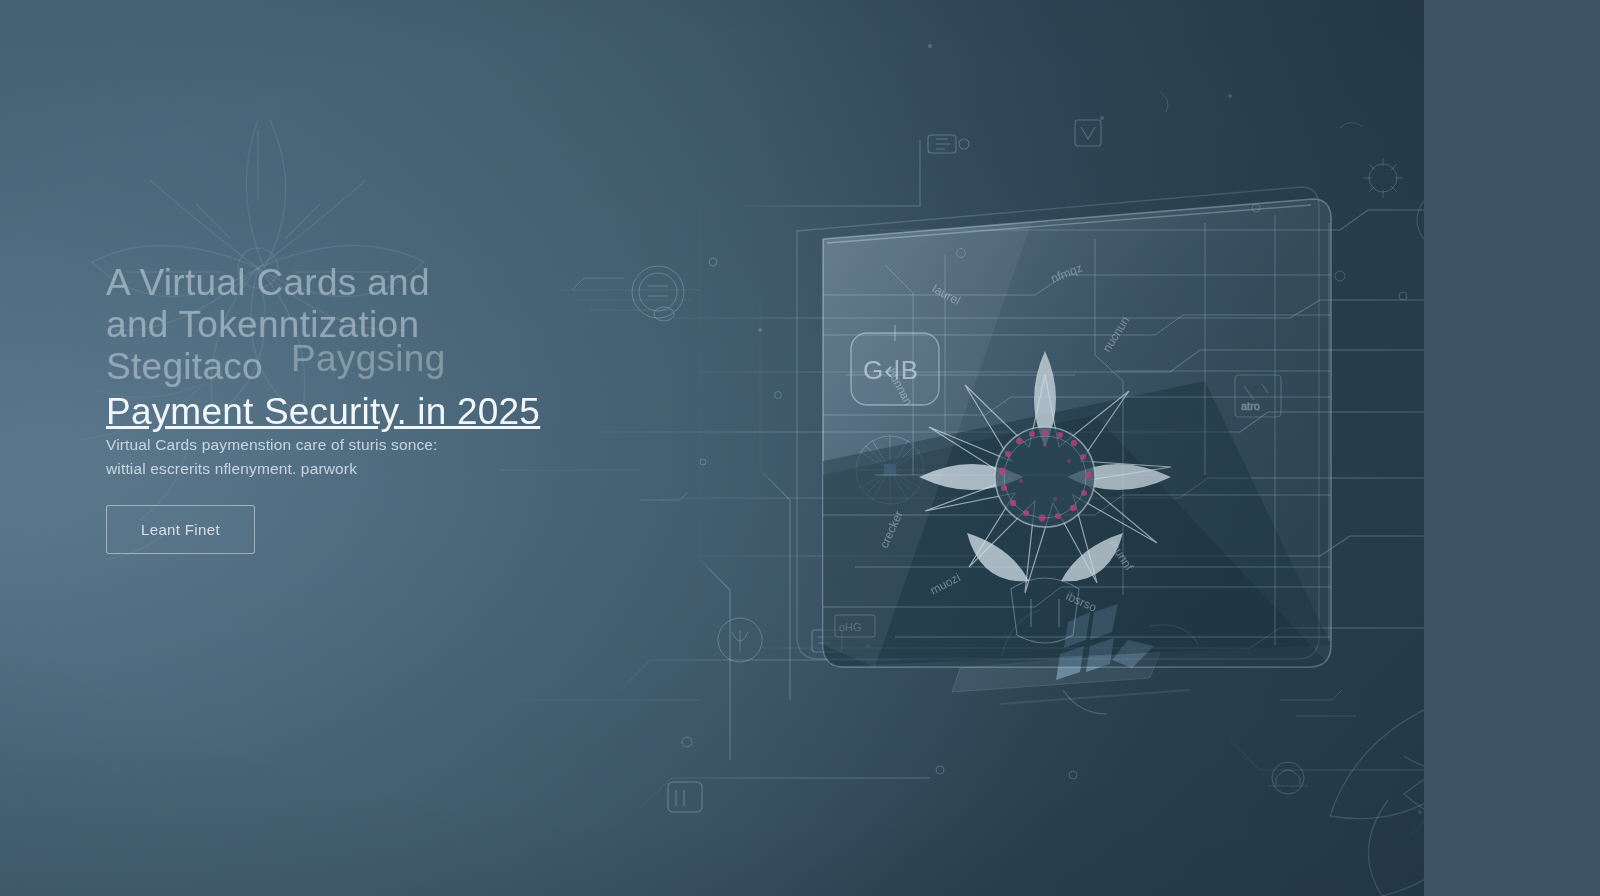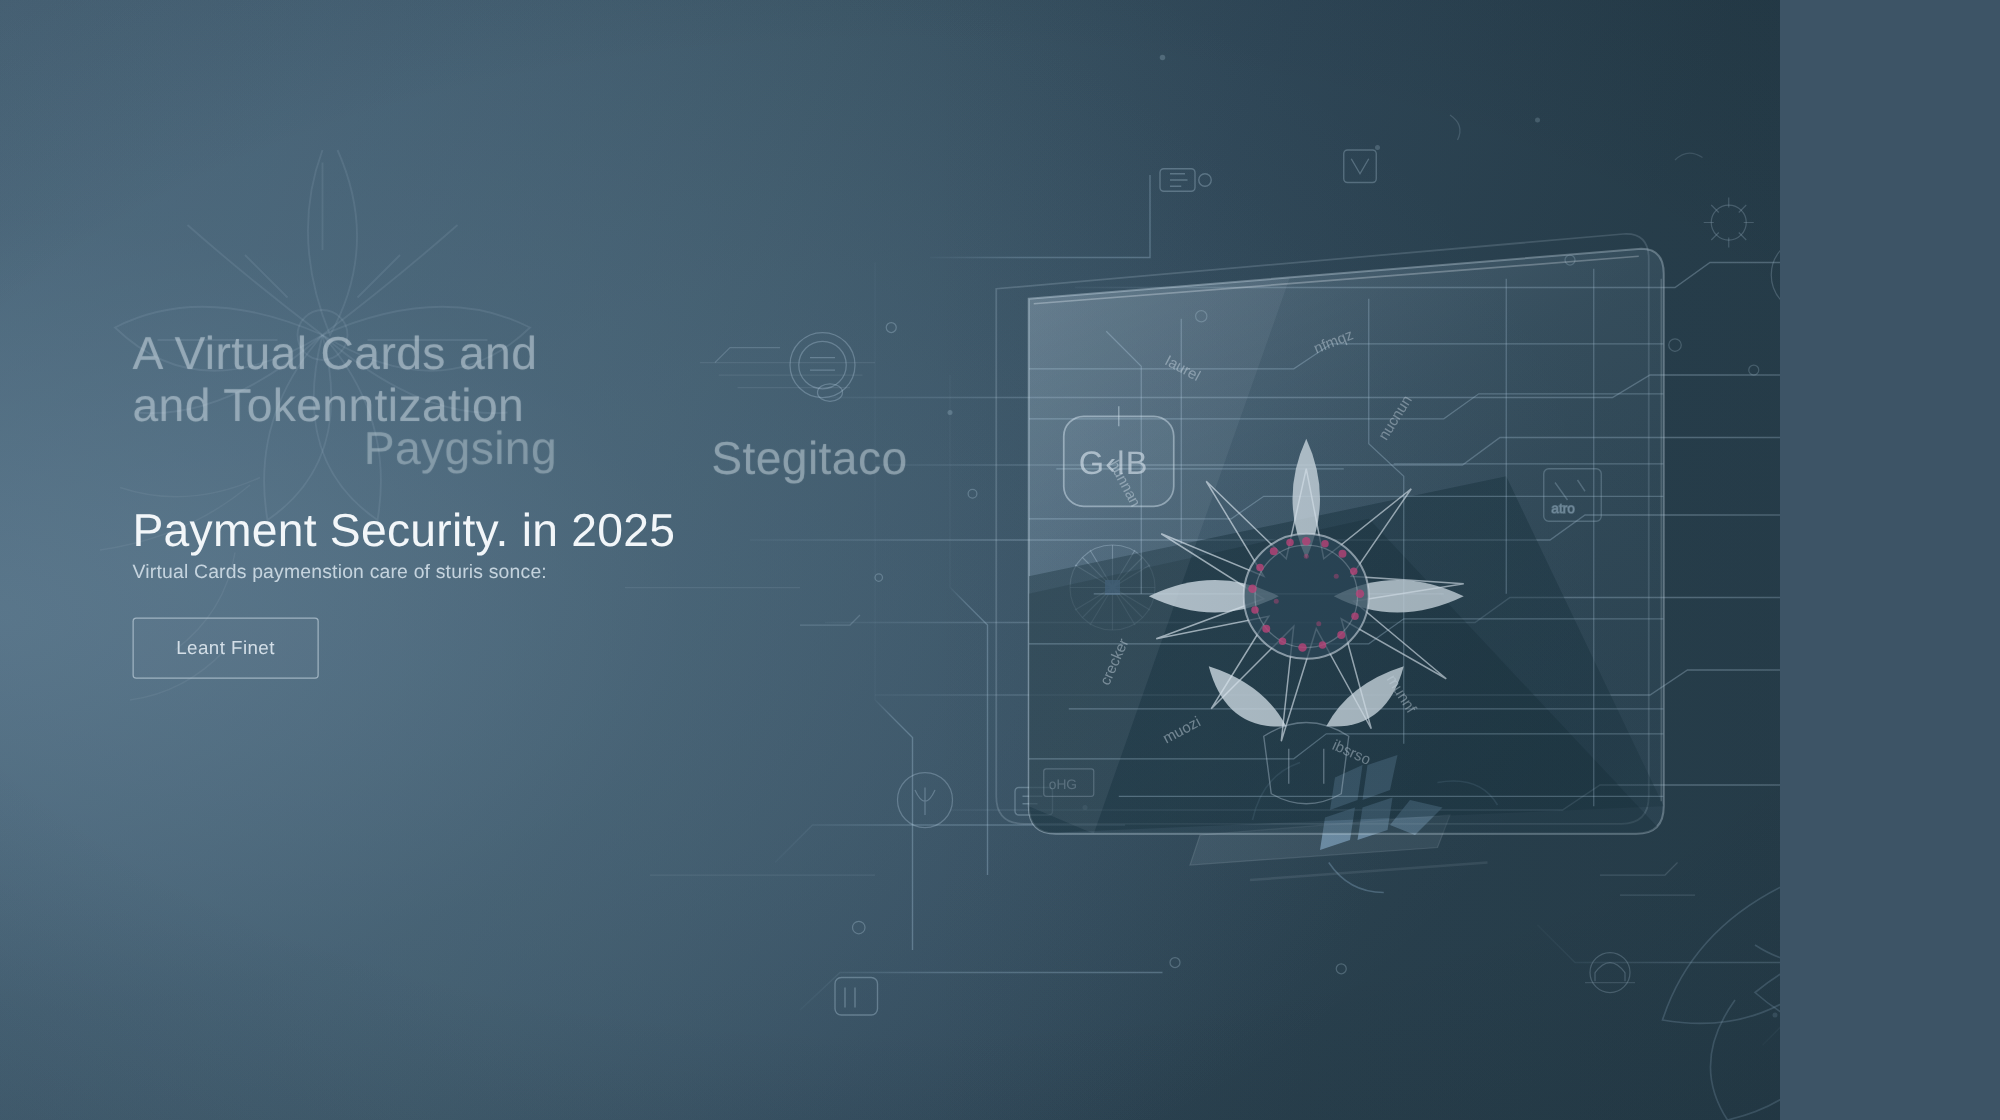--- a/index.html
+++ b/index.html
@@ -49,32 +49,33 @@
   .ghost-line{
     font-size:37px;
     font-weight:300;
     letter-spacing:0.3px;
     white-space:nowrap;
     color:rgba(226,236,243,0.30);
     text-shadow:0 0 1px rgba(226,236,243,0.22);
   }
   .ghost-line.l1{ color:rgba(223,234,242,0.34); }
   .ghost-line.l2{ color:rgba(223,234,242,0.33); }
-  .ghost-line.l3{ color:rgba(223,234,242,0.30);text-align:right; }
+  .ghost-line.l3{ color:rgba(223,234,242,0.30); }
   .ghost-line.overlay{
     position:absolute; left:0; top:76px;
     color:rgba(222,233,241,0.20);
   }
   .solid-line{
     font-size:37px;
     font-weight:500;
     letter-spacing:0.2px;
     white-space:nowrap;
     color:#f2f6f9;
-    margin-top:16px;
+    margin-top:3px;
+    text-decoration:underline;
   }
 
   .subtext{
     font-size:15.5px;
     font-weight:400;
     line-height:24px;
     color:rgba(213,225,234,0.88);
     letter-spacing:0.15px;
     max-width:470px;
   }
@@ -443,18 +444,19 @@
     <div class="headline">
       <div class="ghost-line l1">A Virtual Cards and</div>
       <div class="ghost-line l2">and Tokenntization</div>
       <div class="ghost-line l3">Stegitaco</div>
       <div class="ghost-line overlay" style="left:185px;">Paygsing</div>
       <div class="solid-line">Payment Security. in 2025</div>
     </div>
 
     <div class="subtext">
       <div>Virtual Cards paymenstion care of sturis sonce:</div>
+      <div>wittial escrerits nflenyment. parwork</div>
     </div>
 
     <div class="cta">Leant Finet</div>
   </div>
 
 </div>
 
 </body></html>

